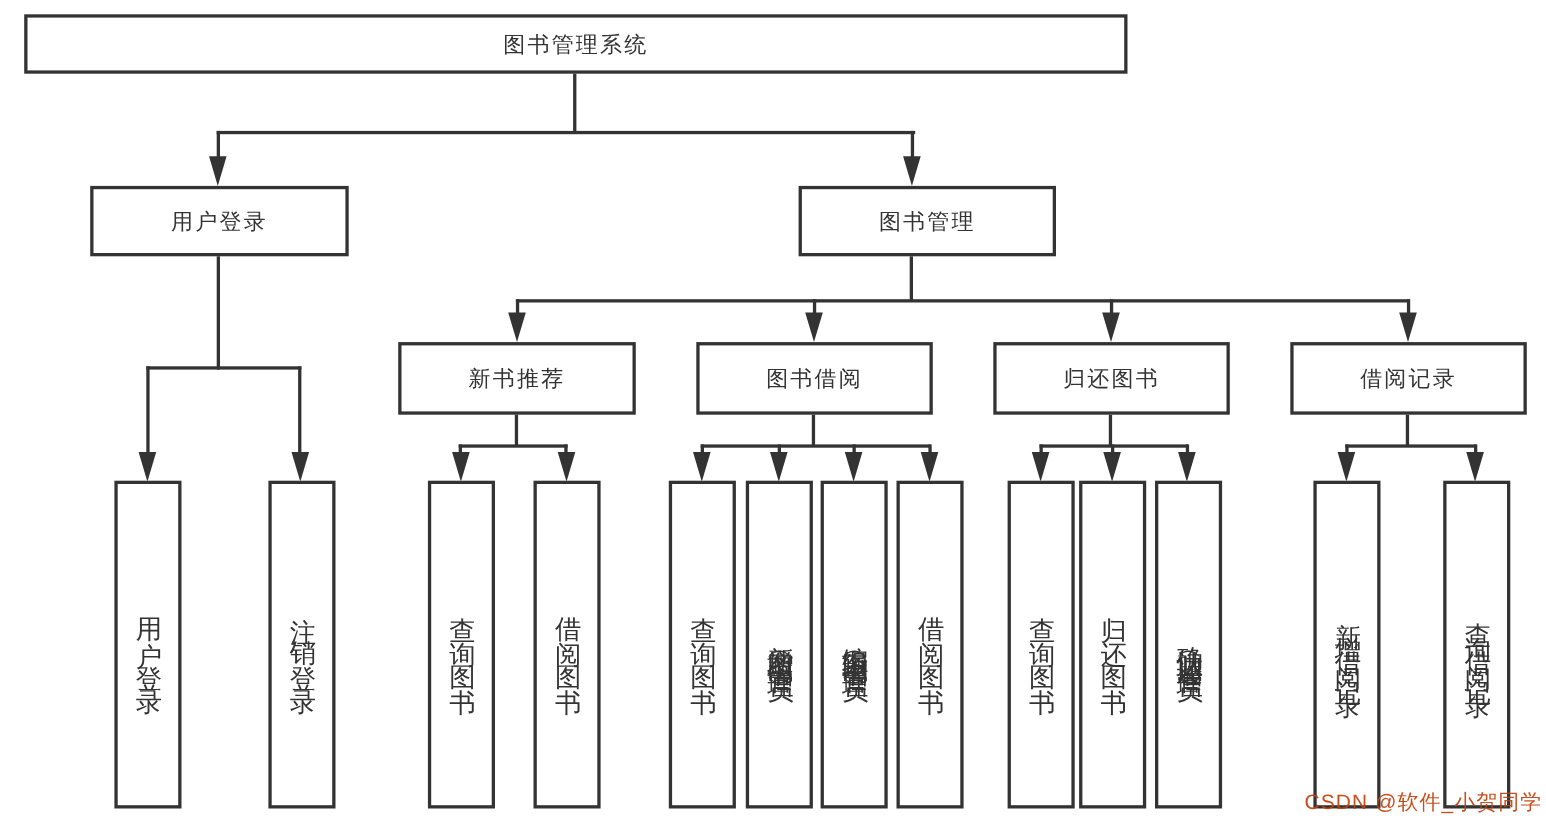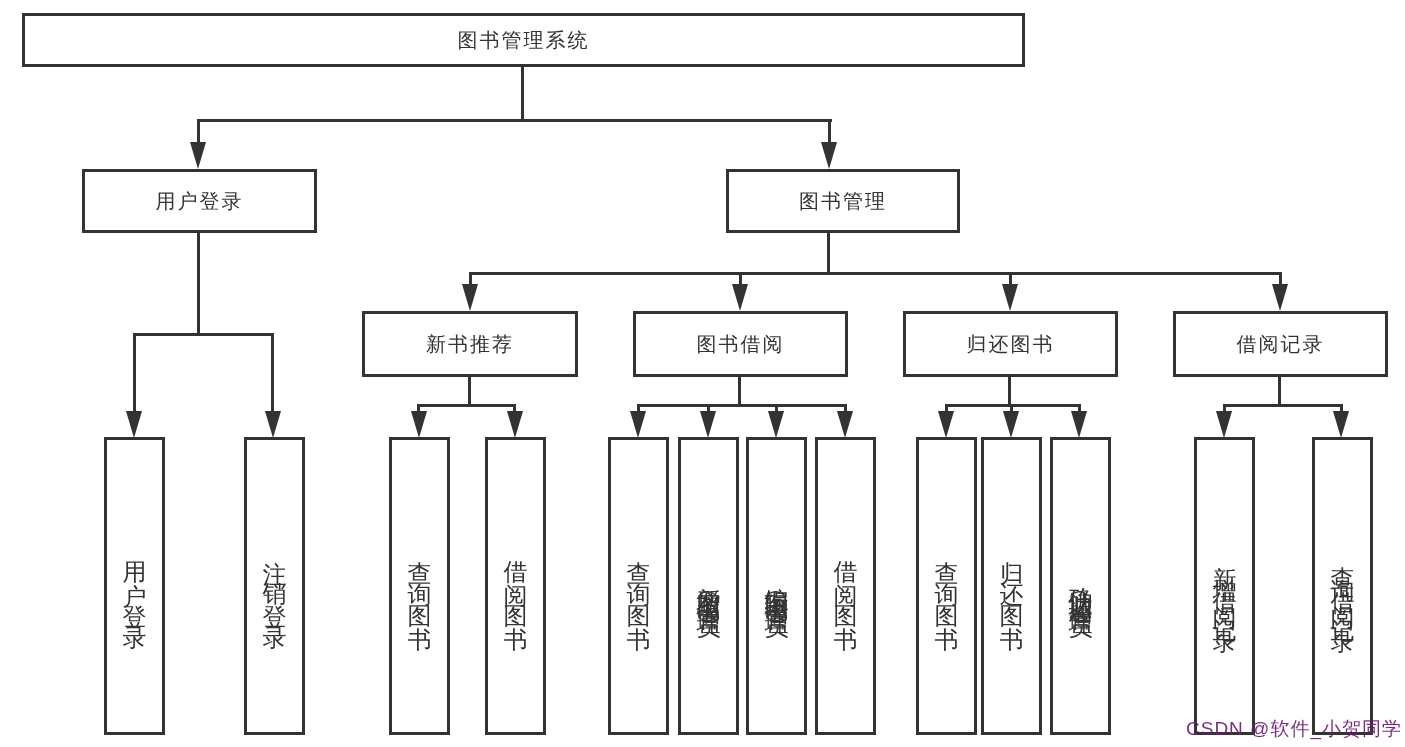--- a/index.html
+++ b/index.html
@@ -42,21 +42,21 @@
   .hline{position:absolute;height:3px;background:#333333;}
   .arrow{
     position:absolute;width:0;height:0;
     border-left:8px solid transparent;
     border-right:8px solid transparent;
     border-top:27px solid #333333;
   }
   .watermark{
     position:absolute;left:1186px;top:716px;
     font-size:19px;letter-spacing:1px;
-    color:#701a75;opacity:.92;z-index:6;
+    color:#c2410c;opacity:.92;z-index:6;
     white-space:nowrap;
   }
 </style>
 </head>
 <body>
 
 <div class="canvas">
 
   <div class="hbox" style="left:22px;top:13px;width:1003px;height:54px;">
     <span>图书管理系统</span>

